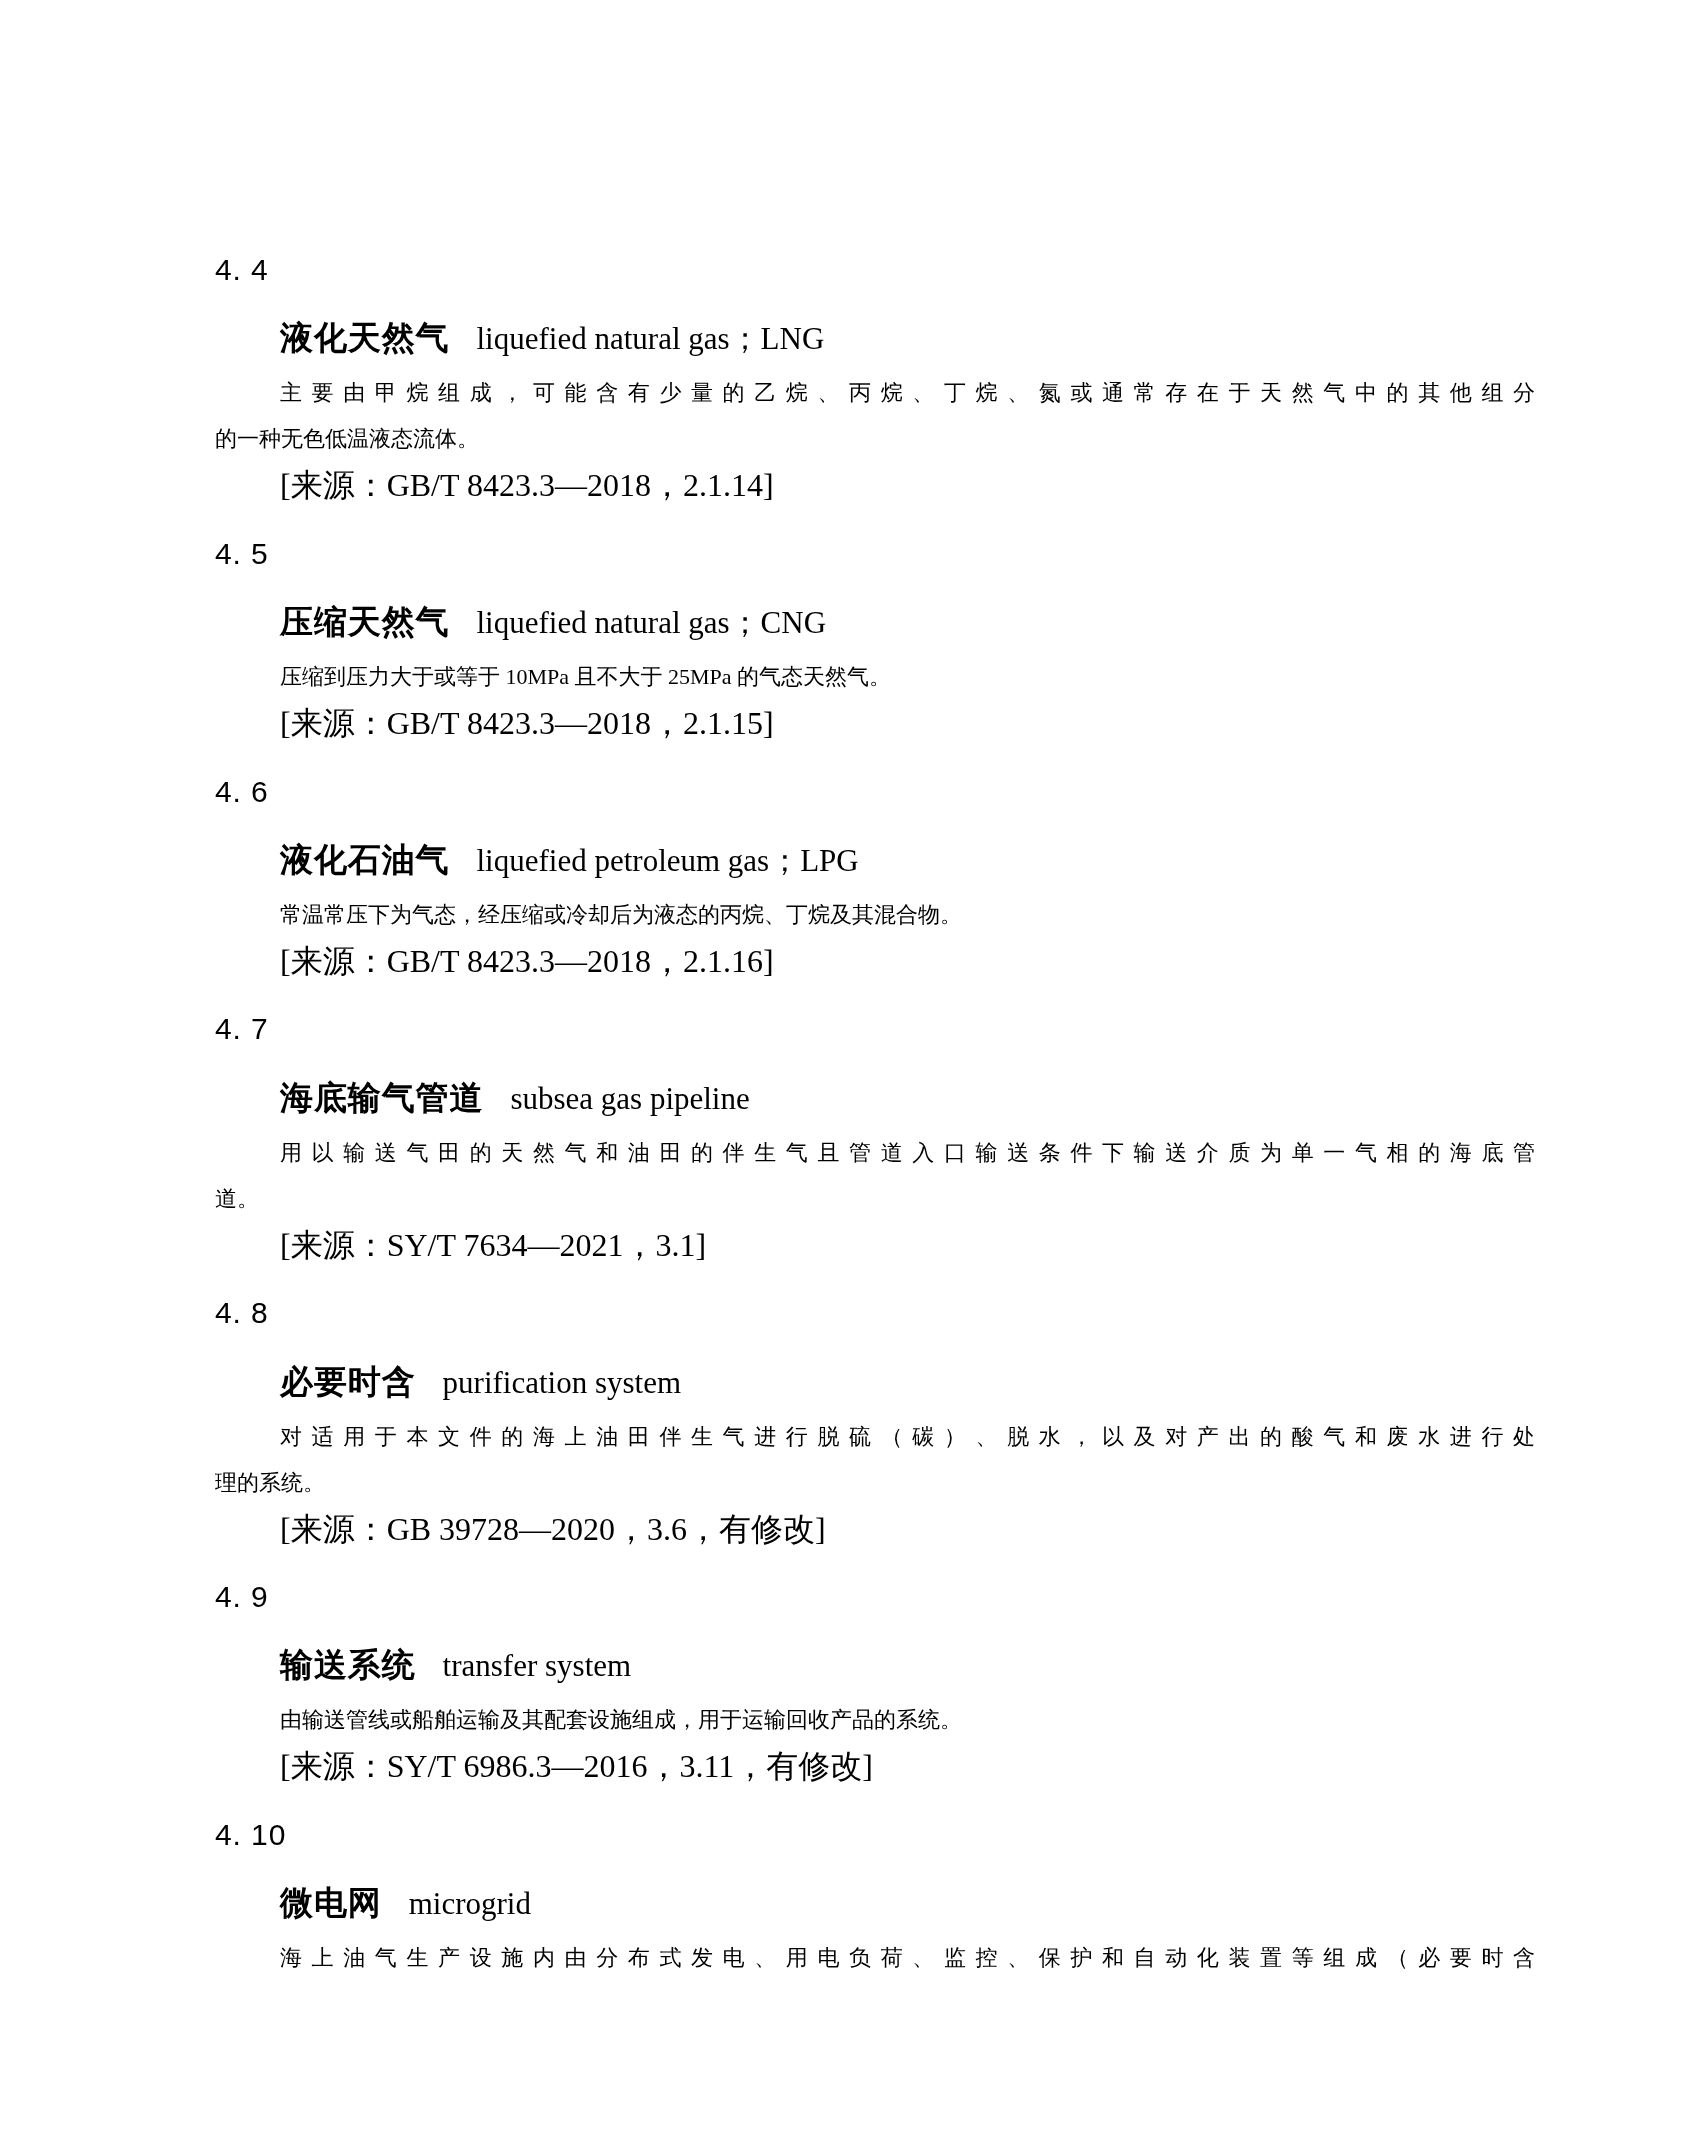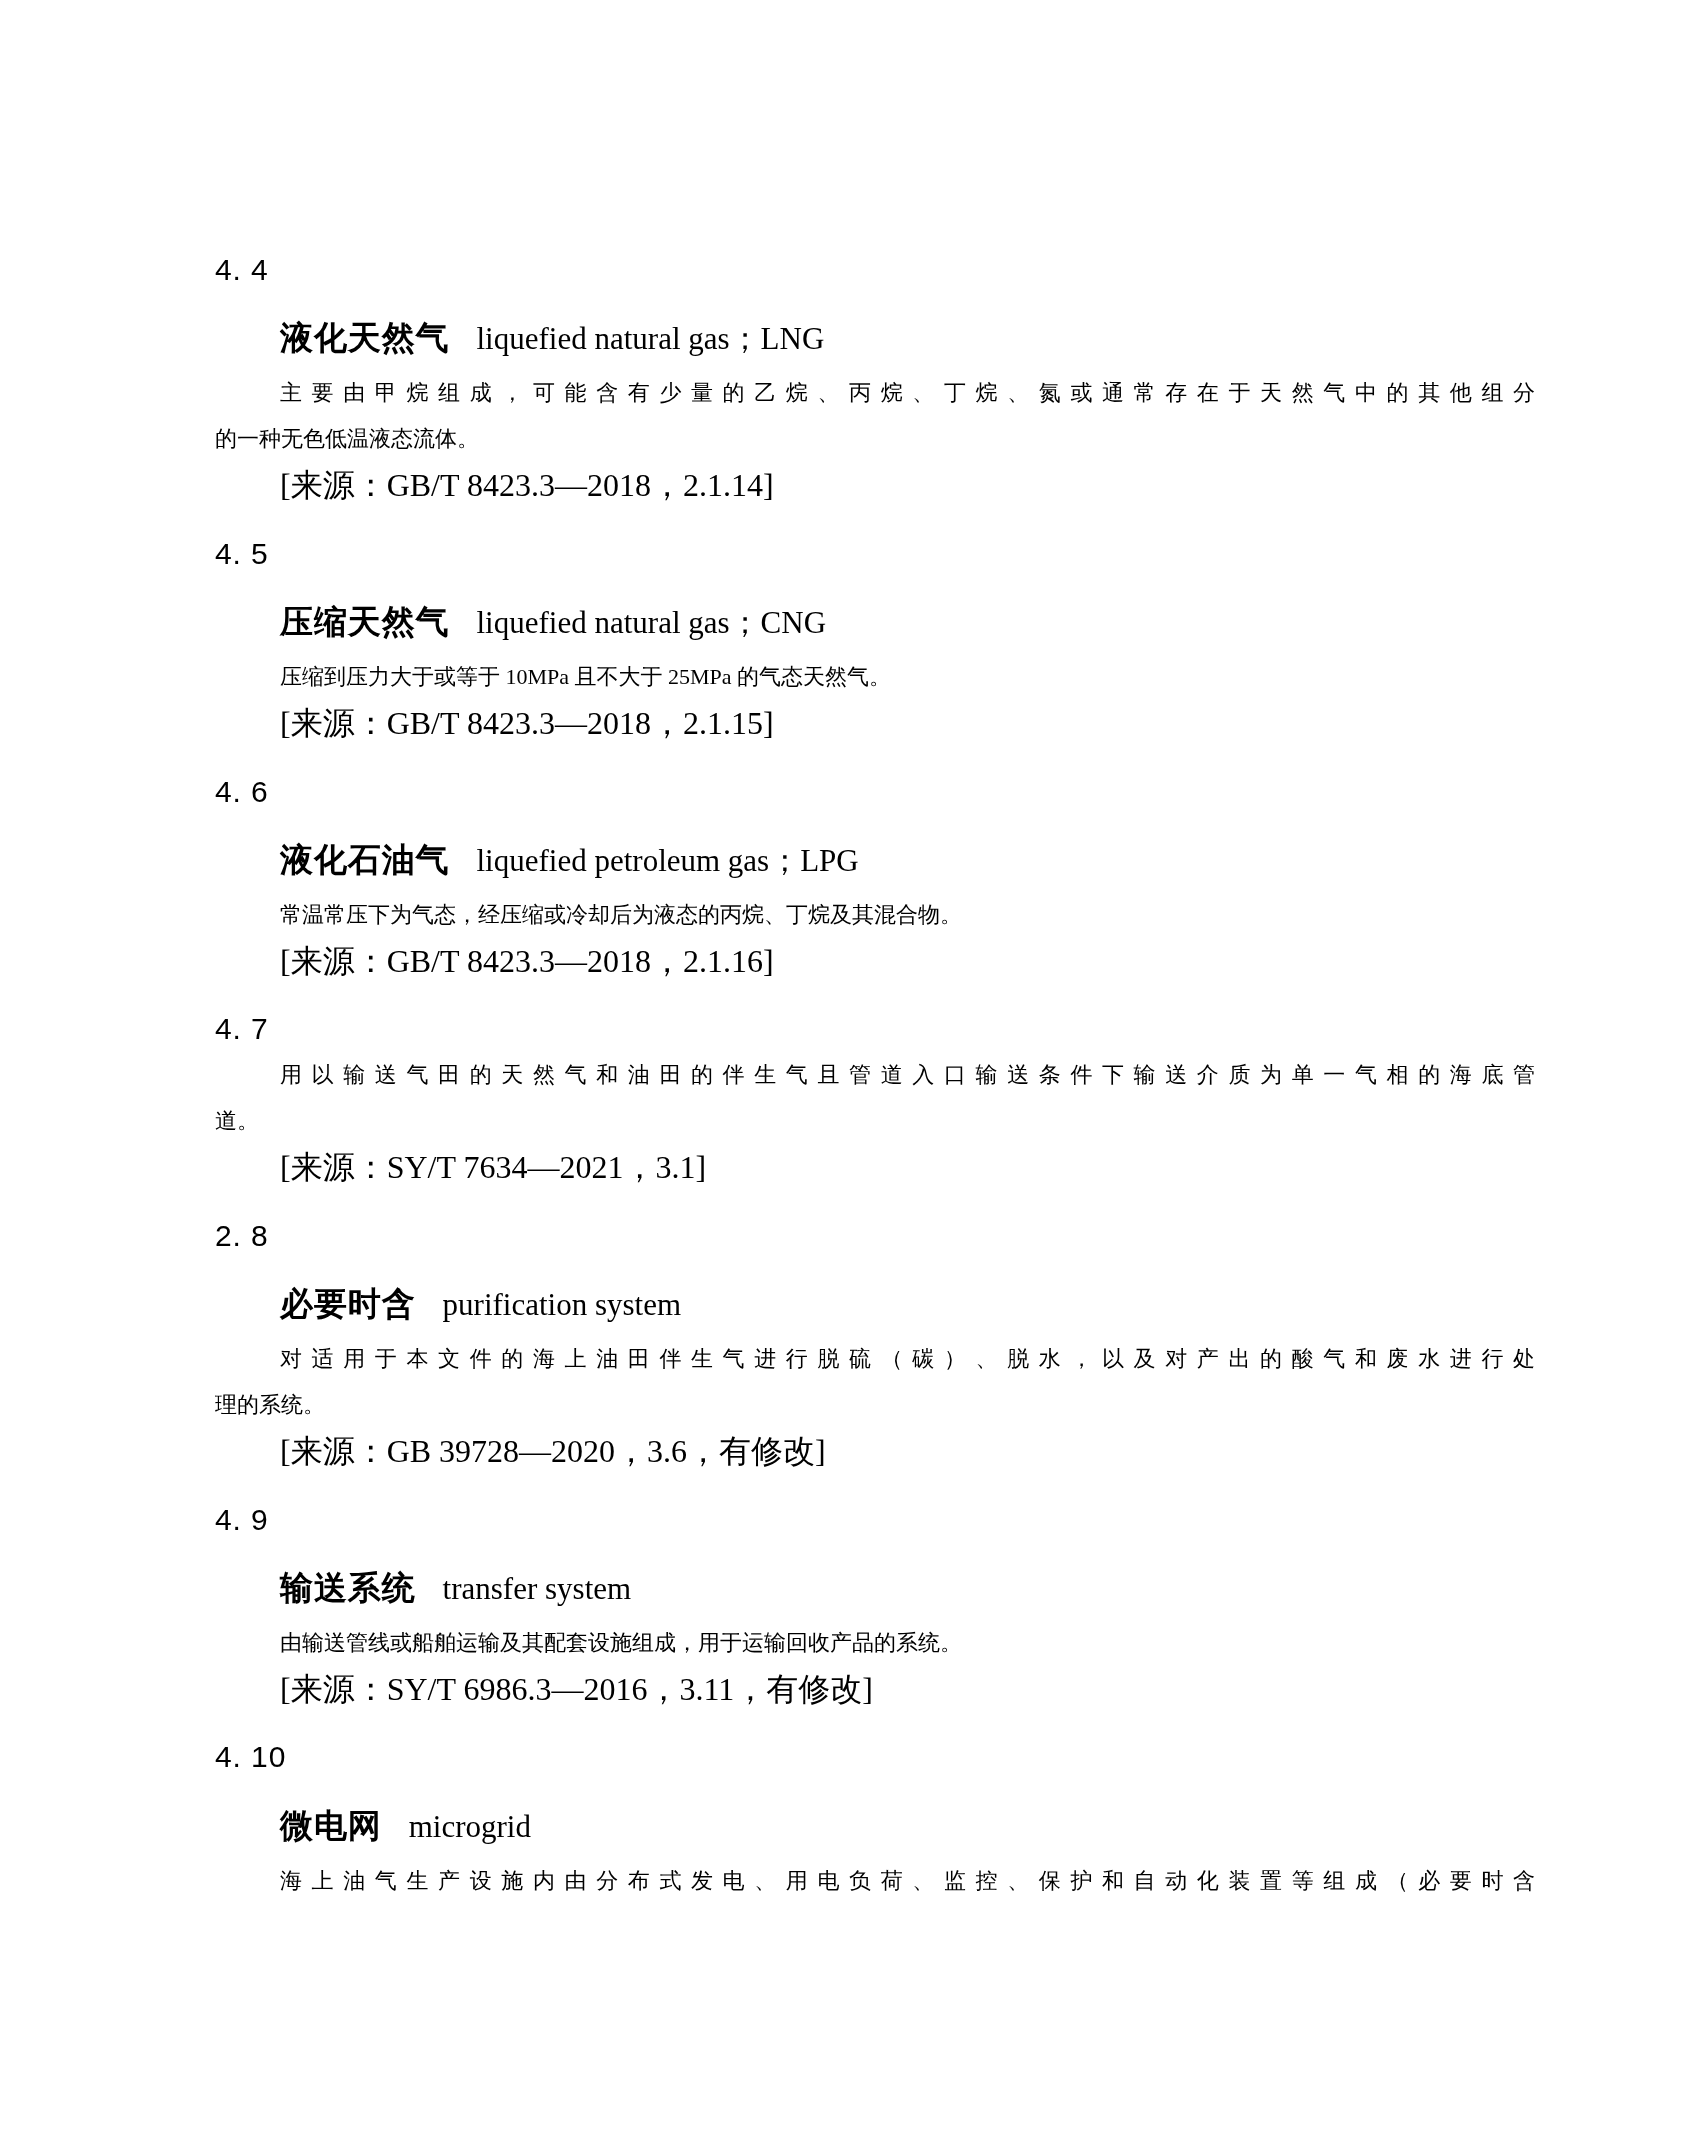--- a/index.html
+++ b/index.html
@@ -83,27 +83,28 @@
 
   <section class="clause">
     <div class="clause-num">4. 6</div>
     <div class="term-line"><span class="term-zh">液化石油气</span><span class="term-en">liquefied petroleum gas；LPG</span></div>
     <p class="body-line first">常温常压下为气态，经压缩或冷却后为液态的丙烷、丁烷及其混合物。</p>
     <p class="source-line">[来源：GB/T 8423.3—2018，2.1.16]</p>
   </section>
 
   <section class="clause">
     <div class="clause-num">4. 7</div>
+    <div class="term-line"><span class="term-zh">海底输气管道</span><span class="term-en">subsea gas pipeline</span></div>
     <p class="body-line first full">用以输送气田的天然气和油田的伴生气且管道入口输送条件下输送介质为单一气相的海底管</p>
     <p class="body-line">道。</p>
     <p class="source-line">[来源：SY/T 7634—2021，3.1]</p>
   </section>
 
   <section class="clause">
-    <div class="clause-num">2. 8</div>
+    <div class="clause-num">4. 8</div>
     <div class="term-line"><span class="term-zh">必要时含</span><span class="term-en">purification system</span></div>
     <p class="body-line first full">对适用于本文件的海上油田伴生气进行脱硫（碳）、脱水，以及对产出的酸气和废水进行处</p>
     <p class="body-line">理的系统。</p>
     <p class="source-line">[来源：GB 39728—2020，3.6，有修改]</p>
   </section>
 
   <section class="clause">
     <div class="clause-num">4. 9</div>
     <div class="term-line"><span class="term-zh">输送系统</span><span class="term-en">transfer system</span></div>
     <p class="body-line first">由输送管线或船舶运输及其配套设施组成，用于运输回收产品的系统。</p>

